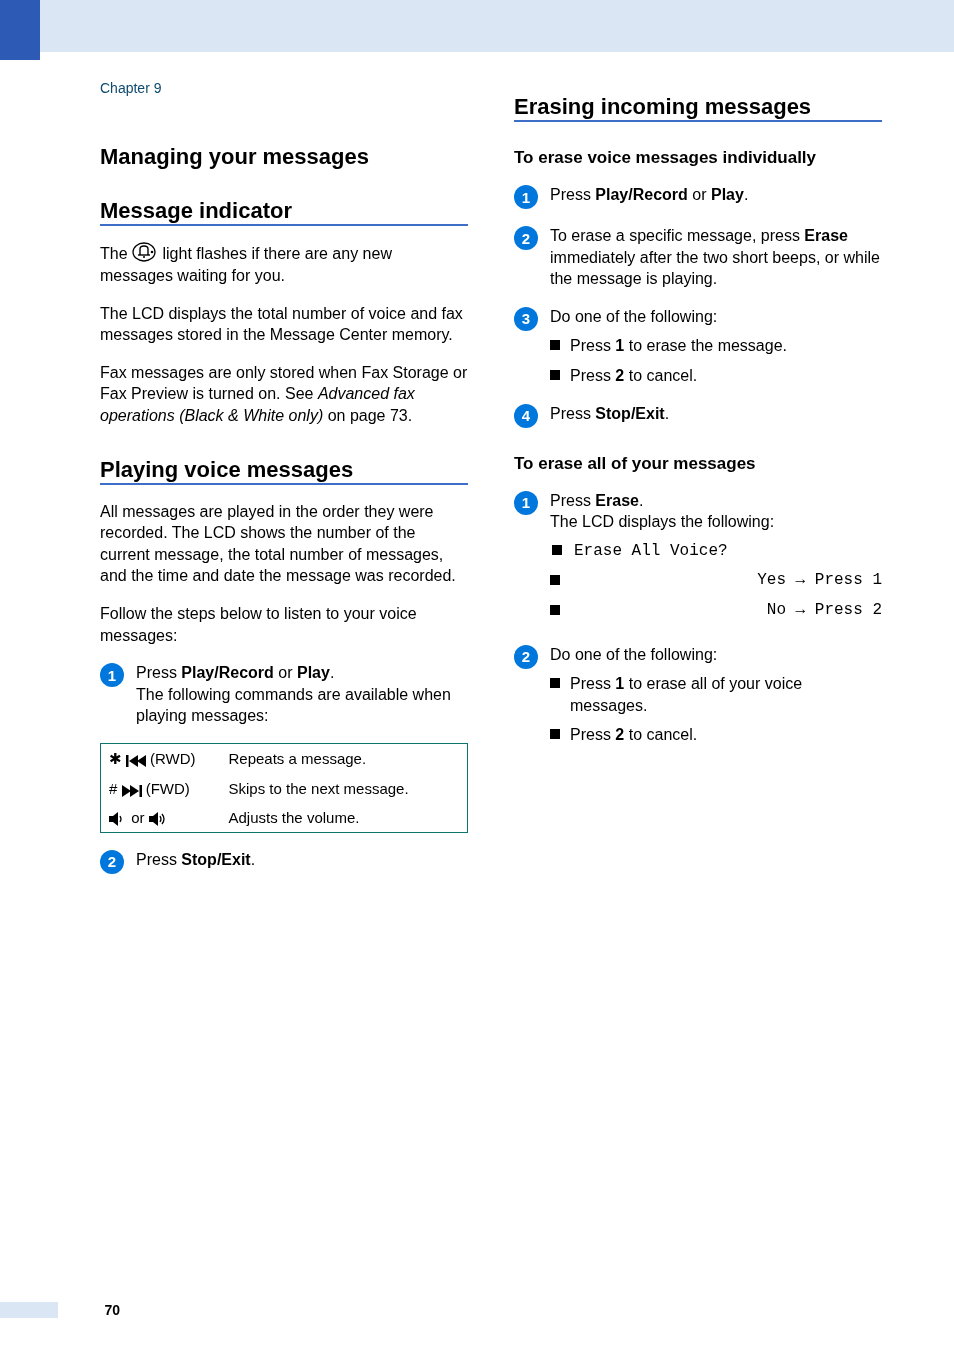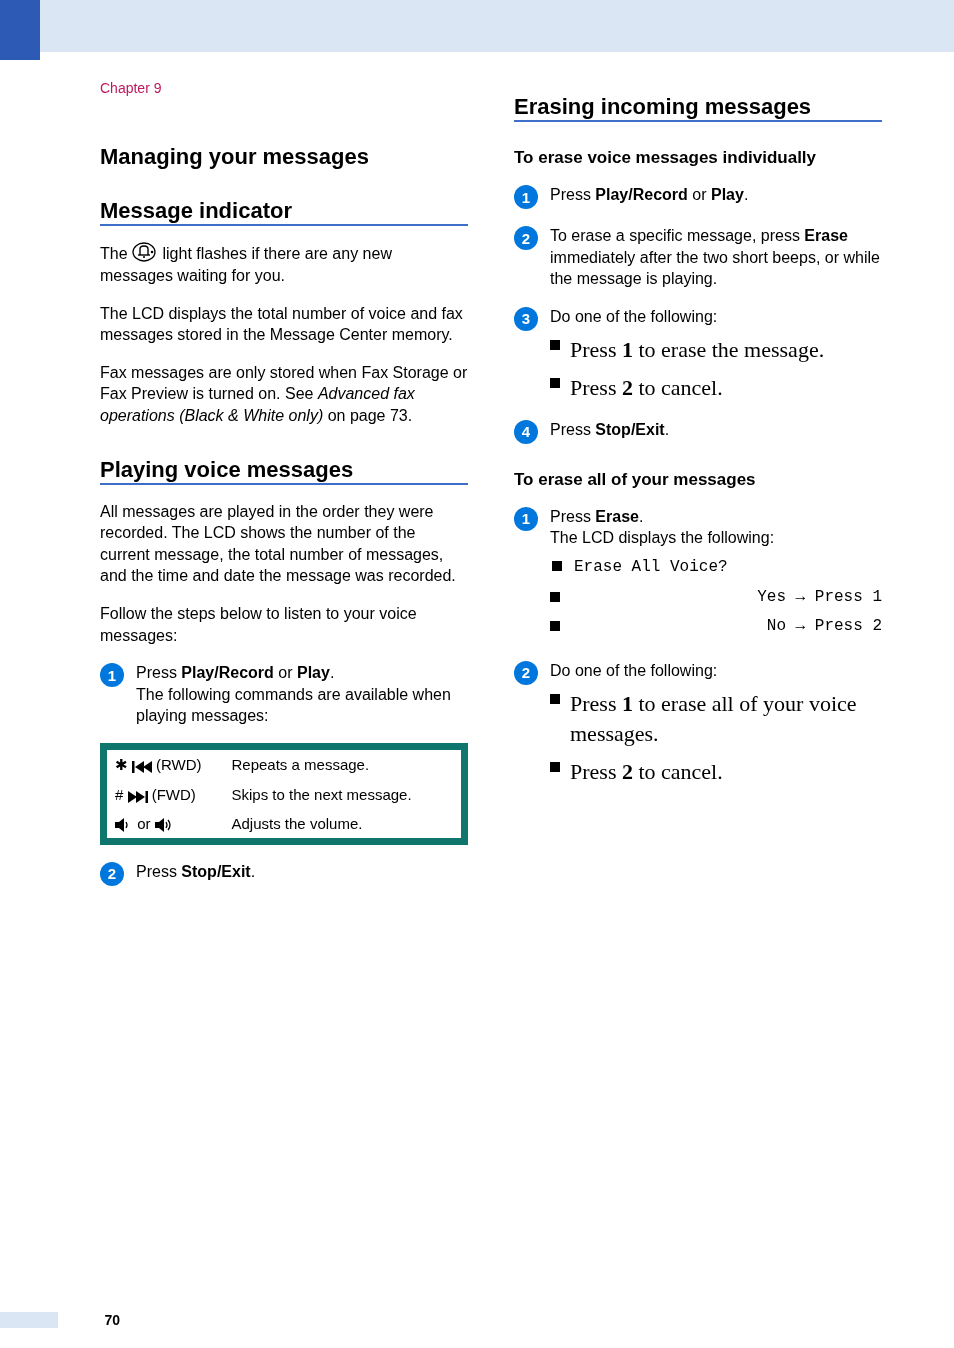--- a/index.html
+++ b/index.html
@@ -31,21 +31,21 @@
     padding: 80px 72px 0 100px;
     display: flex;
     gap: 46px;
   }
   .col {
     flex: 1;
     min-width: 0;
   }
   .chapter {
     font-size: 14px;
-    color: #be185d;
+    color: #0c4a6e;
     margin-bottom: 48px;
   }
   h1 {
     font-size: 22px;
     font-weight: bold;
     line-height: 1.2;
     margin-bottom: 28px;
   }
   h2 {
     font-size: 22px;
@@ -89,37 +89,36 @@
   .step-body {
     flex: 1;
     font-size: 16px;
     line-height: 1.35;
   }
   .step-body ul { list-style: none; margin-top: 8px; }
   .step-body li {
     position: relative;
     padding-left: 20px;
     margin-top: 8px;
-    font-size: 22px;
+    font-size: 16px;
     line-height: 1.35;
-    font-family: Liberation Serif, serif;
   }
   .step-body li::before {
     content: "";
     position: absolute;
     left: 0;
     top: 5px;
     width: 10px;
     height: 10px;
     background: #000;
   }
   .italic { font-style: italic; }
   .bold { font-weight: bold; }
   table.cmd {
-    border: 7px solid #0f766e;
+    border: 1px solid #0f766e;
     border-collapse: collapse;
     width: 100%;
     margin-top: 16px;
     margin-left: 0;
     font-size: 15px;
   }
   table.cmd td {
     padding: 6px 8px;
     vertical-align: middle;
   }
@@ -142,21 +141,21 @@
     top: 4px;
     width: 10px;
     height: 10px;
     background: #000;
   }
   .lcd-list .lcd-line { padding-left: 24px; text-align: right; }
   .icon-inline { vertical-align: -3px; }
   .footer {
     position: absolute;
     left: 0;
-    bottom: 20px;
+    bottom: 30px;
     width: 100%;
   }
   .footer-bar {
     width: 58px;
     height: 16px;
     background: #dbe6f5;
     display: inline-block;
     vertical-align: middle;
   }
   .page-num {

